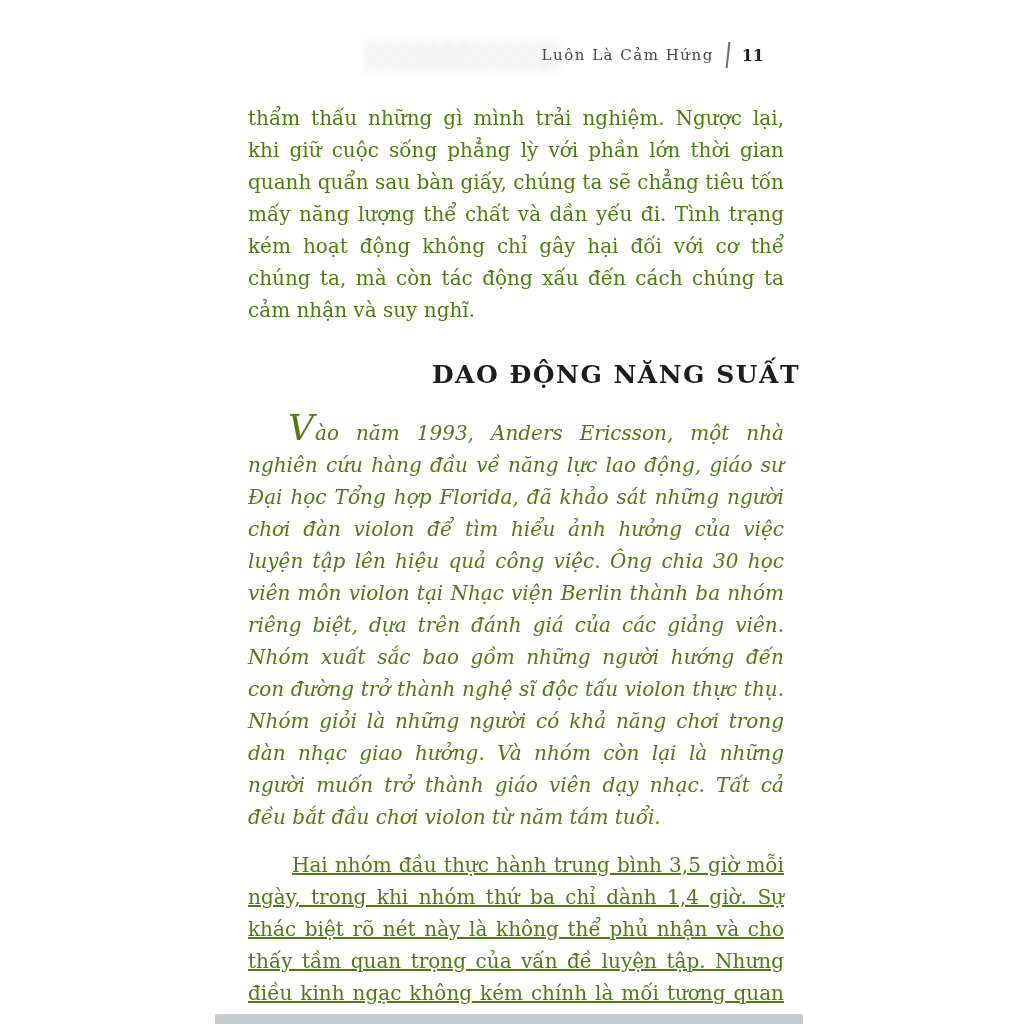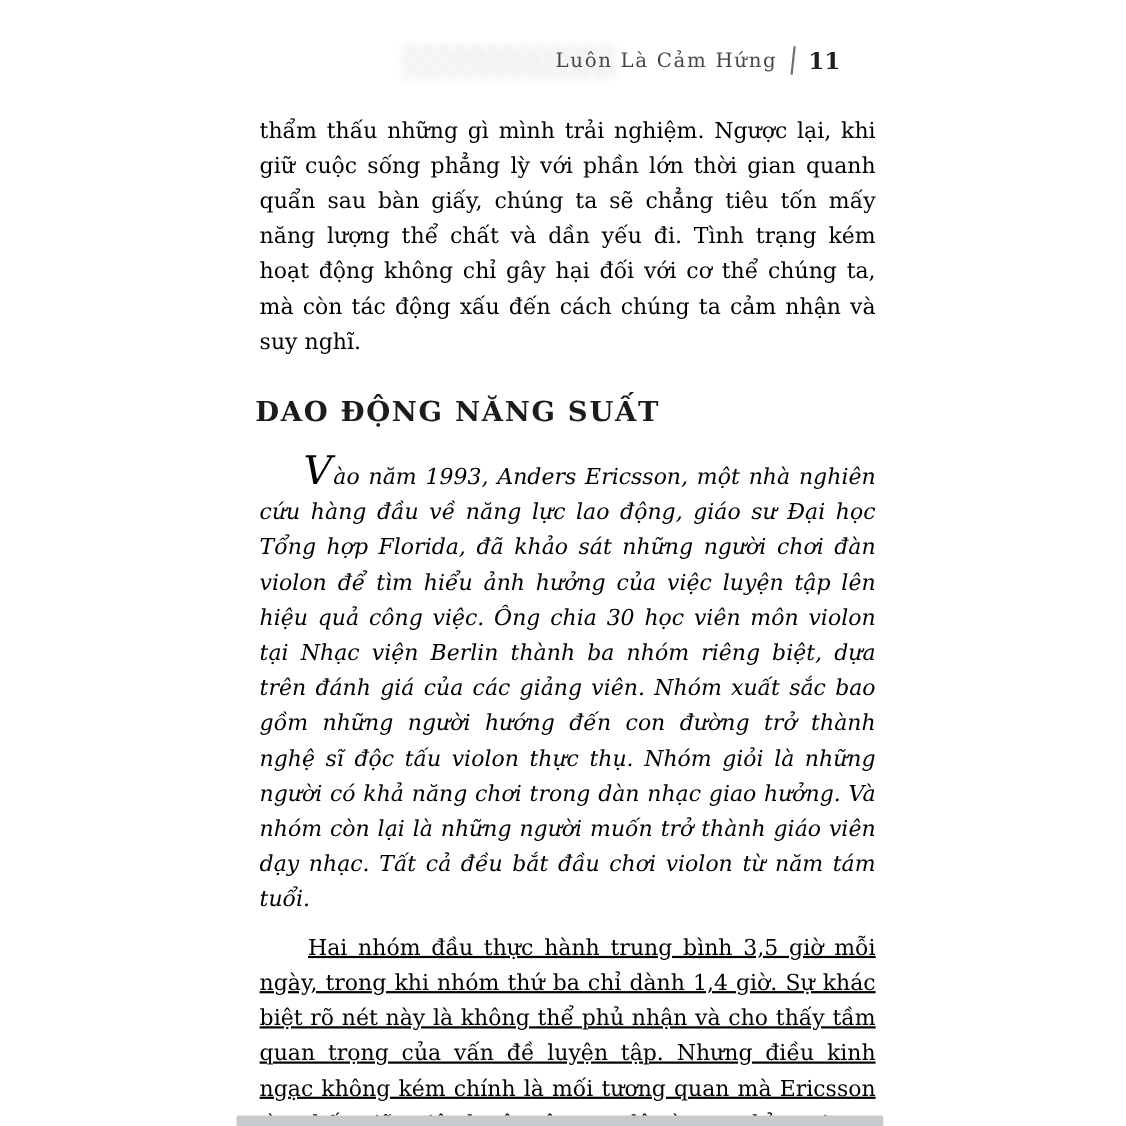--- a/index.html
+++ b/index.html
@@ -36,48 +36,48 @@
   .running-head {
     margin-top: 40px;
     height: 30px;
     display: flex;
     justify-content: flex-end;
     align-items: center;
     padding-right: 36px;
     gap: 13px;
   }
   .running-title {
-    font-size: 18px;
+    font-size: 15px;
     letter-spacing: 1.5px;
     color: #474747;
     white-space: nowrap;
     text-align: right;
   }
   .head-divider {
     width: 2px;
     height: 26px;
     background: #6e6e6e;
     transform: skewX(-6deg);
   }
   .page-number {
-    font-size: 21px;
+    font-size: 16px;
     font-weight: bold;
     color: #1f1f1f;
   }
   .body-text {
     font-size: 20px;
     line-height: 32px;
     text-align: justify;
-    margin: 4px;
-    color: #000000;
+    margin: 16px;
+    color: #4d7c0f;
   }
   .p1 { margin-top: 32px; }
   .section-heading {
     margin: 34px 0 0 0;
-    text-align: left;
+    text-align: right;
     font-size: 25px;
     font-weight: 700;
     letter-spacing: 1.5px;
     color: #1c1c1c;
   }
   .p2 { margin-top: 28px; text-indent: 40px; font-style: italic; }
   .p3 { margin-top: 12px; text-indent: 44px; text-decoration: underline; }
   .initial-cap {
     font-size: 36px;
     line-height: 0;

